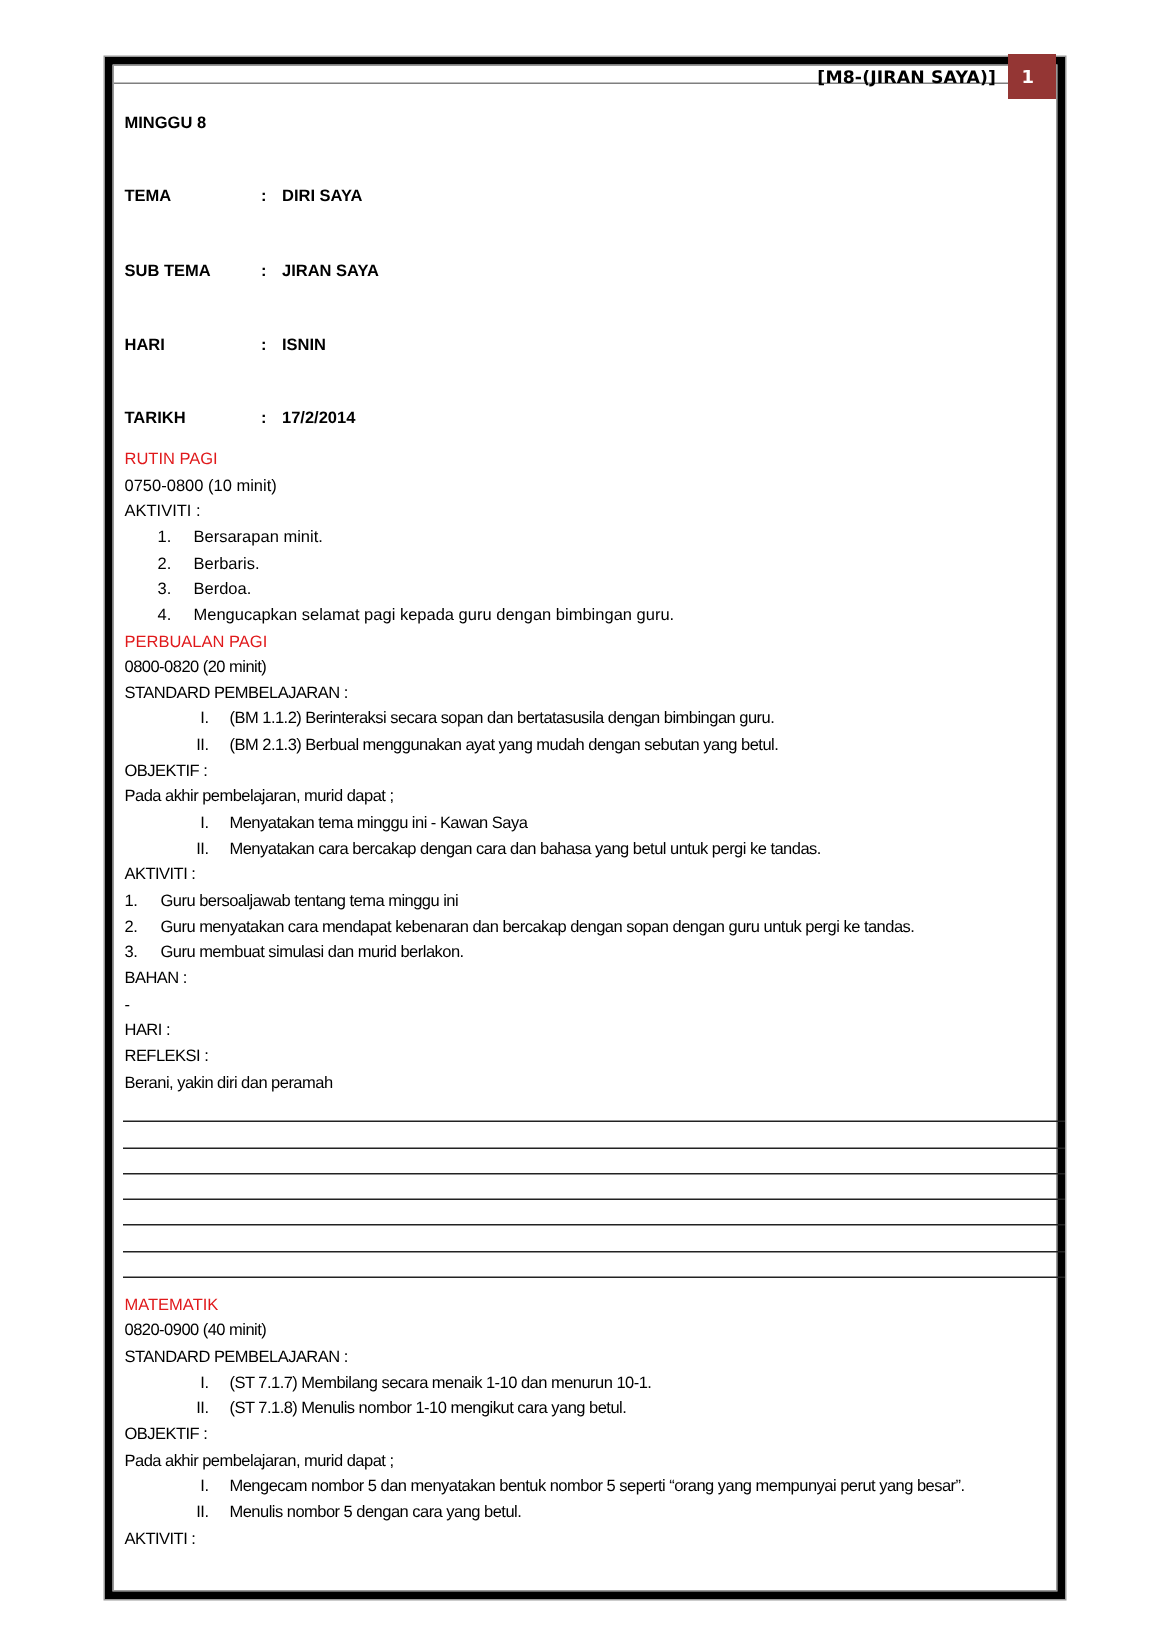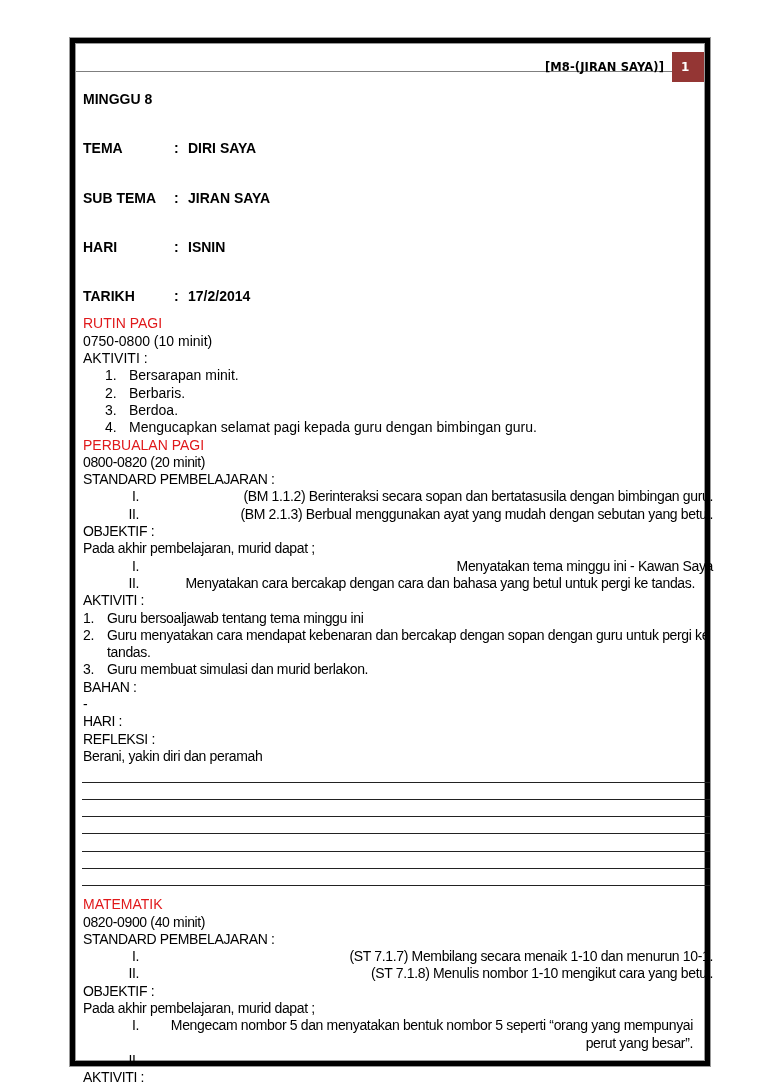--- a/index.html
+++ b/index.html
@@ -3,46 +3,46 @@
   <meta charset="utf-8">
   <style>
     html, body { margin: 0; padding: 0; background: #ffffff; }
     body { width: 768px; height: 1087px; position: relative; overflow: hidden; font-family: "Liberation Sans", sans-serif; color: #000; }
     .page-border {
       position: absolute; left: 70px; top: 38px; width: 640px; height: 1028px;
       border: 5px solid #000; box-shadow: 0 0 0 1px #999, inset 0 0 0 1px #999;
       box-sizing: border-box;
     }
     .header {
-      position: absolute; left: 76px; top: 52px; width: 628px; height: 20px;
+      position: absolute; left: 76px; top: 36px; width: 628px; height: 20px;
       border-bottom: 1px solid #7f7f7f; box-sizing: border-box;
     }
     .header-title {
       position: absolute; right: 40px; top: 8px; font-family: "DejaVu Sans", sans-serif; font-weight: bold; font-size: 11.5px; letter-spacing: 0.1px;
     }
     .page-num {
       position: absolute; right: 0; top: 0; width: 32px; height: 30px; background: #943634; color: #fff;
       font-family: "DejaVu Sans", sans-serif; font-weight: bold; font-size: 12px; box-sizing: border-box; padding: 8px 0 0 9px;
     }
     .content {
-      position: absolute; left: 83px; top: 91px; width: 630px;
-      font-size: 14px; line-height: 17.3px;
+      position: absolute; left: 83px; top: 74px; width: 630px;
+      font-size: 11px; line-height: 17.3px;
     }
     .bold { font-weight: bold; }
     .red { color: #e0191b; font-weight: normal; }
     .meta-row { display: flex; font-weight: bold; margin-top: 32px; }
     .meta-label { width: 91px; }
     .meta-sep { width: 14px; }
     .numlist { margin: 0; padding: 0; list-style: none; }
     .numlist li { display: flex; }
     .n-ind { padding-left: 22px; }
     .num { width: 24px; flex-shrink: 0; }
     .roman { display: flex; }
     .roman .r { width: 70px; text-align: right; padding-right: 14px; box-sizing: border-box; flex-shrink: 0; }
-    .roman .t { flex: 1; text-align: right; }
+    .roman .t { flex: 1; }
     .narrow { font-family: "Liberation Sans", sans-serif; letter-spacing: -0.35px; }
     .flist li { display: flex; }
     .flist .num { width: 24px; }
     .line { height: 17.3px; border-bottom: 1px solid #222; box-sizing: border-box; width: 628px; margin-left: -1px; }
     .gap8 { height: 10px; }
   </style>
 </head>
 <body>
 
 <div class="page-border"></div>
@@ -167,15 +167,16 @@
       <span class="t">(ST 7.1.8) Menulis nombor 1-10 mengikut cara yang betul.</span>
     </div>
   <div class="narrow">OBJEKTIF :</div>
   <div class="narrow">Pada akhir pembelajaran, murid dapat ;</div>
   <div class="roman narrow" style="padding-right:20px;">
       <span class="r">I.</span>
       <span class="t">Mengecam nombor 5 dan menyatakan bentuk nombor 5 seperti “orang yang mempunyai perut yang besar”.</span>
     </div>
   <div class="roman narrow">
       <span class="r">II.</span>
+      <span class="t">Menulis nombor 5 dengan cara yang betul.</span>
     </div>
   <div class="narrow">AKTIVITI :</div>
 </div>
 
 </body></html>

